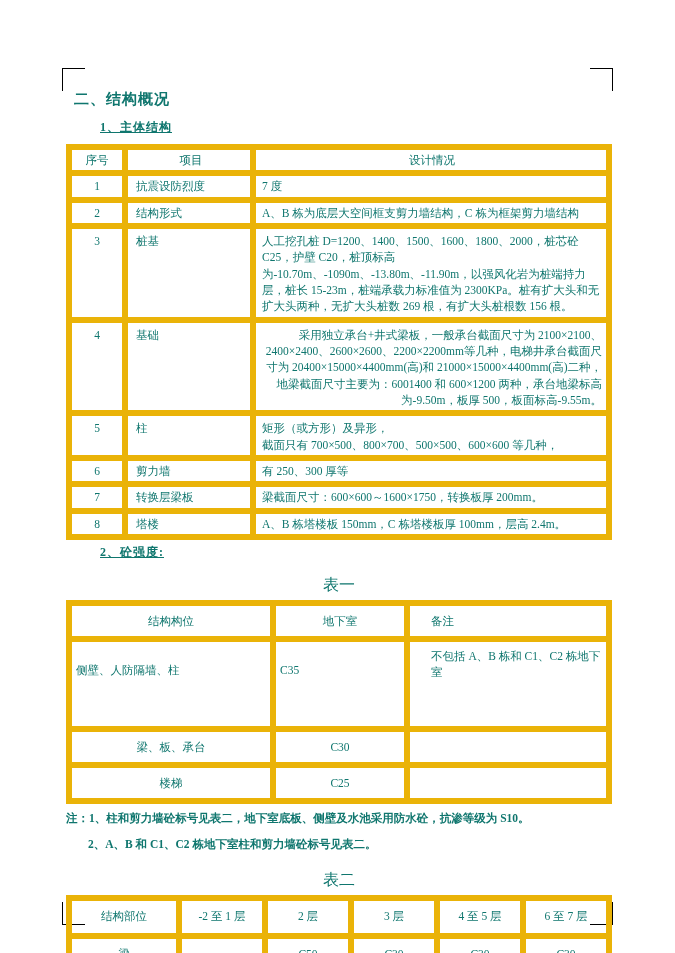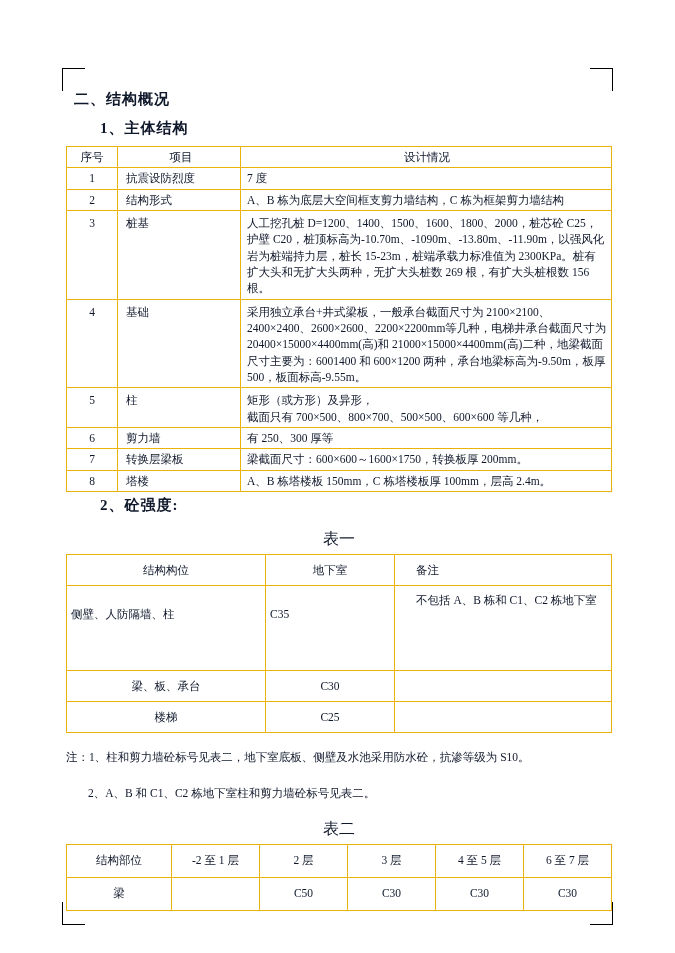--- a/index.html
+++ b/index.html
@@ -8,21 +8,21 @@
     background: #f2f2f2;
   }
   .page {
     position: relative;
     width: 675px;
     height: 953px;
     background: #ffffff;
     margin: 0 auto;
     box-sizing: border-box;
     font-family: "Liberation Serif", serif;
-    color: #0f172a;
+    color: #0f766e;
     overflow: hidden;
   }
   
   .crop {
     position: absolute;
     width: 22px;
     height: 22px;
   }
   .crop.tl { left: 62px;  top: 68px;  border-left: 1px solid #000; border-top: 1px solid #000; }
   .crop.tr { right: 62px; top: 68px;  border-right: 1px solid #000; border-top: 1px solid #000; }
@@ -36,34 +36,35 @@
     width: 546px;
   }
 
   .h1 {
     font-size: 15px;
     font-weight: bold;
     margin: 12px 0 10px 8px;
     letter-spacing: 1px;
   }
   .h2 {
-    font-size: 15px;
+    font-size: 12px;
     font-weight: bold;
     margin: 6px 0 8px 34px;
     letter-spacing: 1px;
+    text-decoration: underline;
   }
   .h2.tight { margin-top: 4px; margin-bottom: 6px; }
 
   table.doc {
     border-collapse: collapse;
     width: 100%;
     table-layout: fixed;
   }
   table.doc td, table.doc th {
-    border: 1px solid #eab308;
+    border: 6px solid #eab308;
     font-size: 11.5px;
     line-height: 1.42;
     padding: 2px 4px;
     vertical-align: middle;
     font-family: "Liberation Serif", serif;
     font-weight: normal;
   }
   .c { text-align: center; }
 
   
@@ -83,21 +84,22 @@
   #t1 td { height: 26px; }
   #t1 td.col1 { width: 190px; text-align: center; }
   #t1 td.col2 { width: 120px; text-align: center; }
   #t1 td.col3 { text-align: left; padding-left: 21px; }
   #t1 td.tall { height: 62px; vertical-align: top; padding-top: 6px; }
   #t1 td.tall-c { height: 62px; vertical-align: top; padding-top: 20px; text-align: left; }
 
   .note {
     font-size: 11.5px;
     line-height: 1.9;
-    margin-top: 14px;
+    margin-top: 4px;
+    font-weight: bold;
   }
   .note.indent { text-indent: 22px; }
 
   
   #t2 { width: 546px; margin-top: 4px; }
   #t2 td { height: 28px; text-align: center; }
   #t2 td.first { width: 96px; }
 </style>
 </head>
 <body>
@@ -133,21 +135,21 @@
           <td class="desc">A、B 栋为底层大空间框支剪力墙结构，C 栋为框架剪力墙结构</td>
         </tr>
         <tr>
           <td class="num" style="vertical-align:top;padding-top:4px;">3</td>
           <td class="item" style="vertical-align:top;padding-top:4px;">桩基</td>
           <td class="desc" style="vertical-align:top;padding-top:4px;">人工挖孔桩 D=1200、1400、1500、1600、1800、2000，桩芯砼 C25，护壁 C20，桩顶标高为-10.70m、-1090m、-13.80m、-11.90m，以强风化岩为桩端持力层，桩长 15-23m，桩端承载力标准值为 2300KPa。桩有扩大头和无扩大头两种，无扩大头桩数 269 根，有扩大头桩根数 156 根。</td>
         </tr>
         <tr>
           <td class="num" style="vertical-align:top;padding-top:4px;">4</td>
           <td class="item" style="vertical-align:top;padding-top:4px;margin-top:32px;">基础</td>
-          <td class="desc" style="vertical-align:top;padding-top:4px;">采用独立承台+井式梁板，一般承台截面尺寸为 2100×2100、2400×2400、2600×2600、2200×2200mm等几种，电梯井承台截面尺寸为 20400×15000×4400mm(高)和 21000×15000×4400mm(高)二种，地梁截面尺寸主要为：6001400 和 600×1200 两种，承台地梁标高为-9.50m，板厚 500，板面标高-9.55m。</td>
+          <td class="desc" style="vertical-align:top;padding-top:4px;text-align:right;">采用独立承台+井式梁板，一般承台截面尺寸为 2100×2100、2400×2400、2600×2600、2200×2200mm等几种，电梯井承台截面尺寸为 20400×15000×4400mm(高)和 21000×15000×4400mm(高)二种，地梁截面尺寸主要为：6001400 和 600×1200 两种，承台地梁标高为-9.50m，板厚 500，板面标高-9.55m。</td>
         </tr>
         <tr>
           <td class="num" style="vertical-align:top;padding-top:4px;">5</td>
           <td class="item" style="vertical-align:top;padding-top:4px;">柱</td>
           <td class="desc" style="vertical-align:top;padding-top:4px;white-space:pre-line;">矩形（或方形）及异形，
 截面只有 700×500、800×700、500×500、600×600 等几种，</td>
         </tr>
         <tr>
           <td class="num">6</td>
           <td class="item">剪力墙</td>

